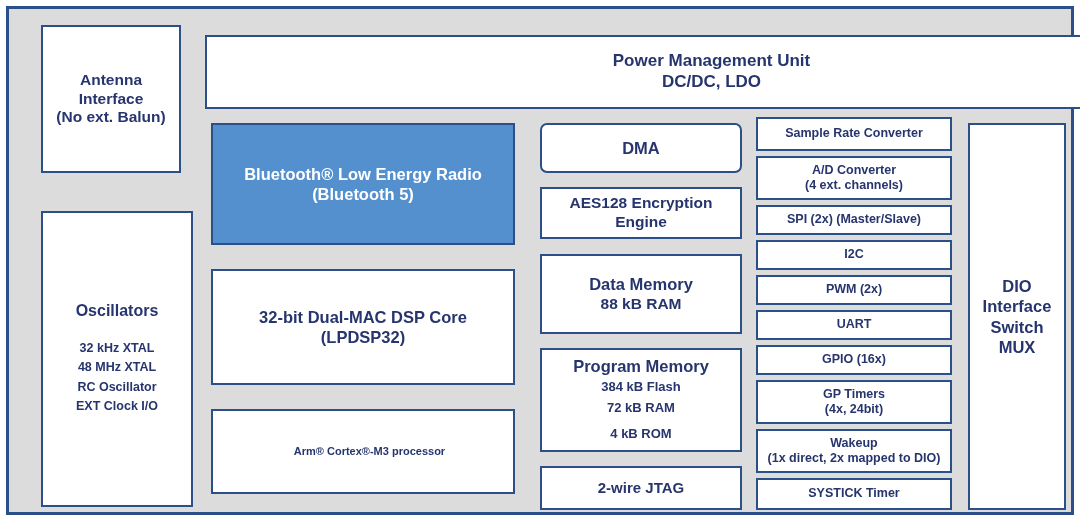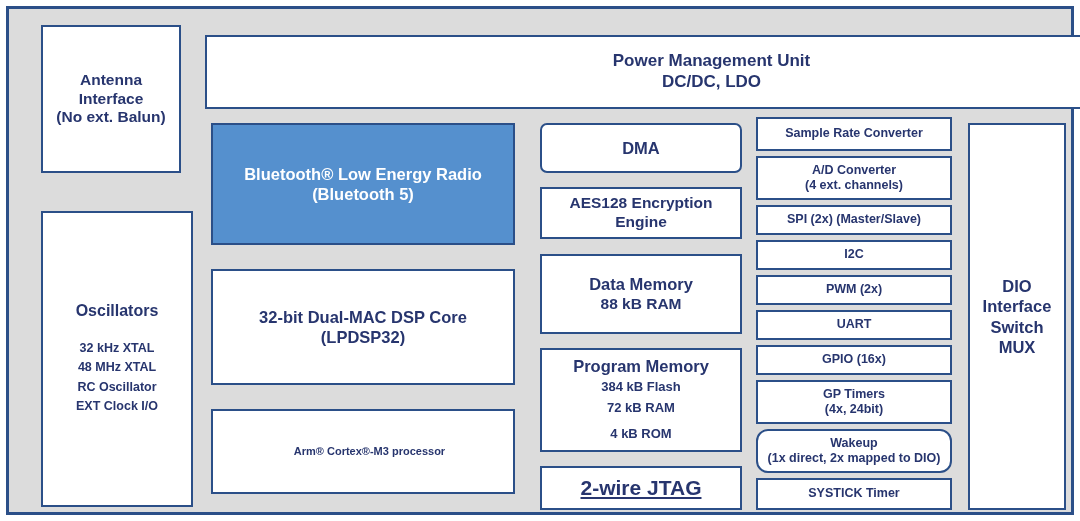--- a/index.html
+++ b/index.html
@@ -101,21 +101,21 @@
     left: 202px; top: 400px; width: 304px; height: 85px;
     font-size: 11px;
     padding-left: 13px;
   }
 
   
   #dma      { left: 531px; top: 114px; width: 202px; height: 50px; font-size: 16.5px; border-radius: 7px; }
   #aes      { left: 531px; top: 178px; width: 202px; height: 52px; font-size: 15.5px; }
   #datamem  { left: 531px; top: 245px; width: 202px; height: 80px; font-size: 16.5px; }
   #progmem  { left: 531px; top: 339px; width: 202px; height: 104px; font-size: 16.5px; }
-  #jtag     { left: 531px; top: 457px; width: 202px; height: 44px; font-size: 21px; text-decoration: underline; }
+  #jtag     { left: 531px; top: 457px; width: 202px; height: 44px; font-size: 15px; }
 
   #datamem .sub { font-size: 15.5px; }
   #progmem .sub { font-size: 13px; line-height: 1.45; margin-top: 2px; }
   #progmem .sub.gap { margin-top: 7px; }
 
   
   .periph {
     left: 747px;
     width: 196px;
     font-size: 12.5px;
@@ -124,21 +124,21 @@
   .periph .sub { font-size: 12.5px; font-weight: bold; }
 
   #p-src   { top: 108px; height: 34px; }
   #p-adc   { top: 147px; height: 44px; }
   #p-spi   { top: 196px; height: 30px; }
   #p-i2c   { top: 231px; height: 30px; }
   #p-pwm   { top: 266px; height: 30px; }
   #p-uart  { top: 301px; height: 30px; }
   #p-gpio  { top: 336px; height: 30px; }
   #p-gpt   { top: 371px; height: 44px; }
-  #p-wake  { top: 420px; height: 44px; border-radius: 12px; }
+  #p-wake  { top: 420px; height: 44px; }
   #p-systk { top: 469px; height: 32px; }
 
   
   #dio {
     left: 959px; top: 114px; width: 98px; height: 387px;
     font-size: 16.5px;
   }
 </style>
 </head>
 <body>

